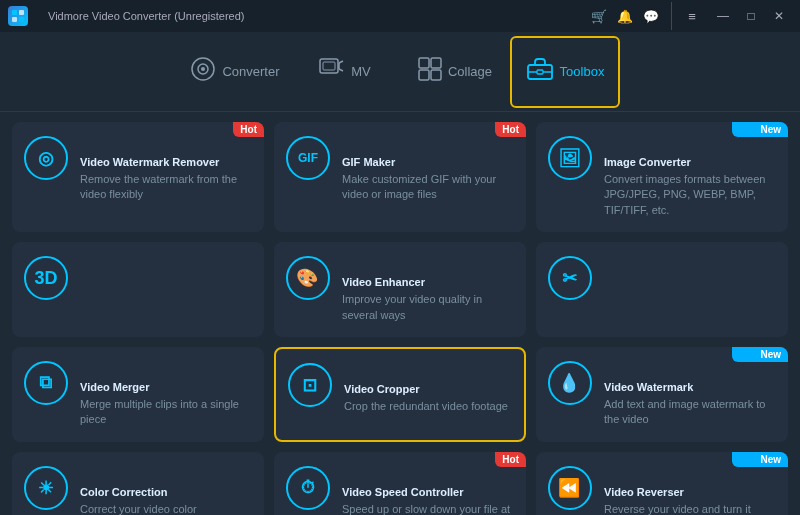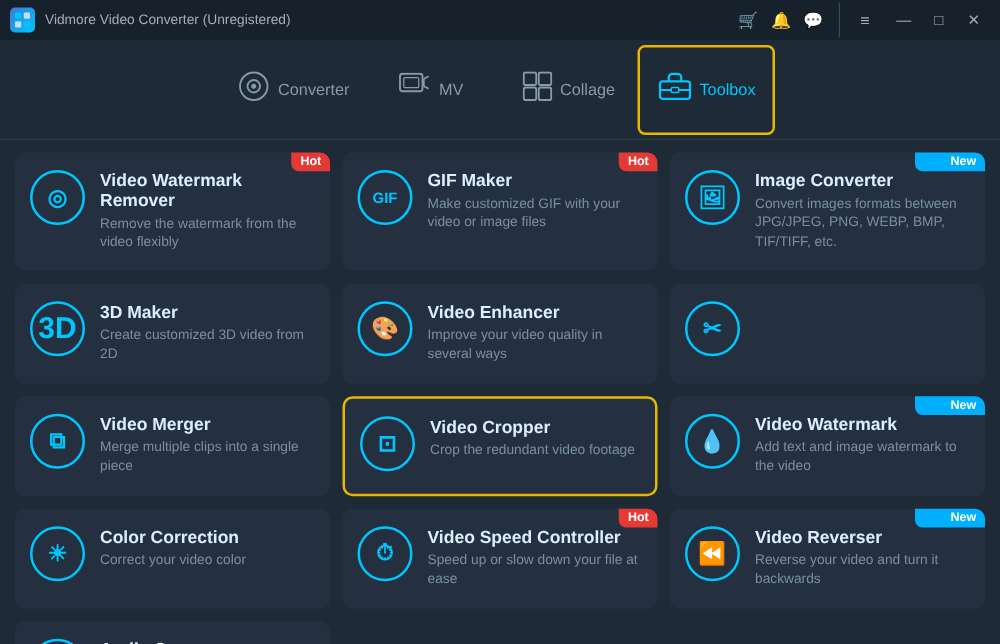--- a/index.html
+++ b/index.html
@@ -16,21 +16,21 @@
       height: 32px;
       background: #16212c;
       display: flex;
       align-items: center;
       padding: 0 8px;
       justify-content: space-between;
     }
     .title-bar-left {
       display: flex;
       align-items: center;
-      gap: 8px;
+      gap: 20px;
     }
     .app-logo {
       width: 20px;
       height: 20px;
       background: linear-gradient(135deg, #3a7bd5, #00c6ff);
       border-radius: 4px;
       display: flex;
       align-items: center;
       justify-content: center;
       font-size: 10px;
@@ -155,24 +155,25 @@
       border: 2px solid #00c6ff;
       display: flex;
       align-items: center;
       justify-content: center;
       flex-shrink: 0;
       color: #00c6ff;
       font-size: 20px;
     }
     .tool-info { flex: 1; }
     .tool-name {
-      font-size: 14px;
+      font-size: 11px;
       font-weight: 600;
       color: #ddeeff;
       margin-bottom: 4px;
+      margin-top: 20px;
     }
     .tool-desc {
       font-size: 11px;
       color: #7a8f9e;
       line-height: 1.4;
     }
     
     .vert-divider {
       width: 1px;
       background: #3a4a5a;
@@ -284,25 +285,21 @@
       <span style="font-size:18px;font-weight:bold;">🖼</span>
     </div>
     <div class="tool-info">
       <div class="tool-name">Image Converter</div>
       <div class="tool-desc">Convert images formats between JPG/JPEG, PNG, WEBP, BMP, TIF/TIFF, etc.</div>
     </div>
   </div>
       <div class="tool-card">
 
     <div class="tool-icon-wrap">
-      <span style="font-size:24px;font-weight:bold;">3D</span>
-    </div>
-    <div class="tool-info">
-      <div class="tool-name">3D Maker</div>
-      <div class="tool-desc">Create customized 3D video from 2D</div>
+      <span style="font-size:18px;font-weight:bold;">3D</span>
     </div>
   </div>
       <div class="tool-card">
 
     <div class="tool-icon-wrap">
       <span style="font-size:18px;font-weight:bold;">🎨</span>
     </div>
     <div class="tool-info">
       <div class="tool-name">Video Enhancer</div>
       <div class="tool-desc">Improve your video quality in several ways</div>

